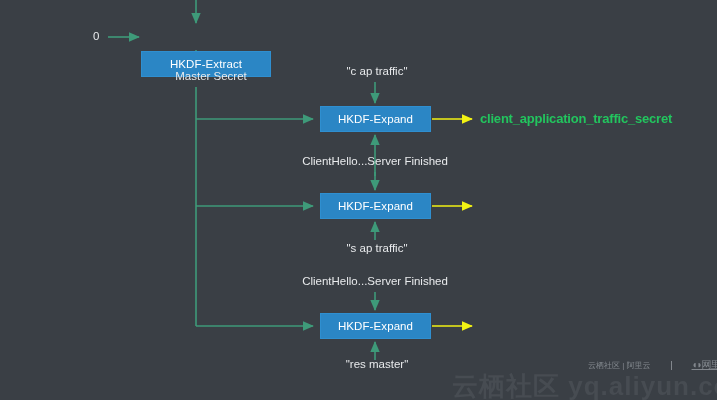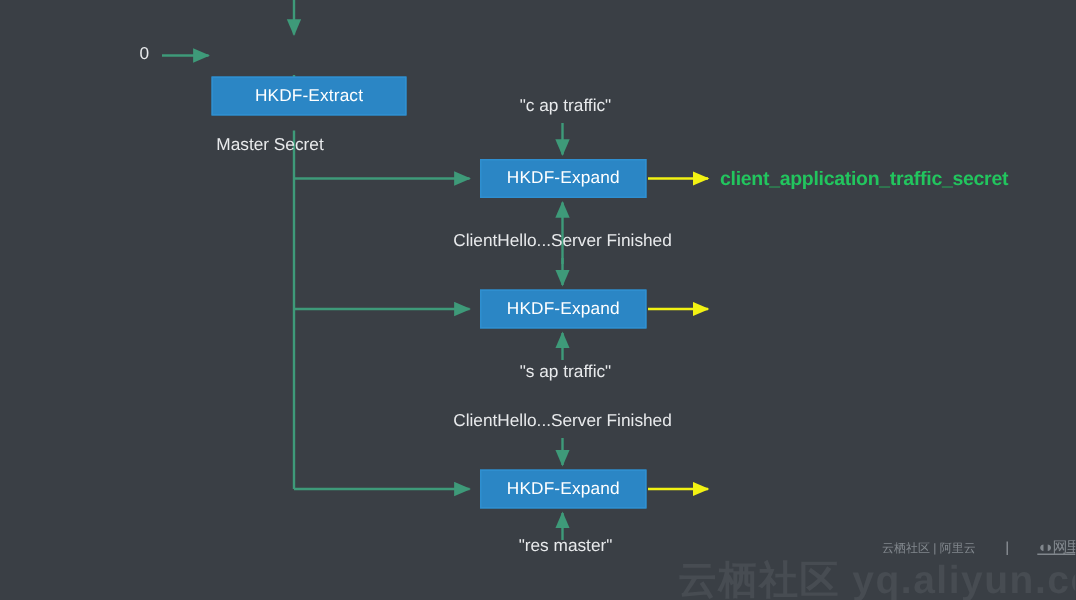--- a/index.html
+++ b/index.html
@@ -152,21 +152,21 @@
   <div class="node" style="left:320px; top:193px; width:111px; height:26px;">
     <span>HKDF-Expand</span>
   </div>
 
   <div class="node" style="left:320px; top:313px; width:111px; height:26px;">
     <span>HKDF-Expand</span>
   </div>
 
   <div class="lbl" style="left:93px; top:30px;">0</div>
 
-  <div class="lbl c" style="left:180px; top:70px;margin-top:21px;">Master Secret</div>
+  <div class="lbl c" style="left:211px; top:70px;">Master Secret</div>
 
   <div class="lbl c" style="left:377px; top:65px;">"c ap traffic"</div>
 
   <div class="lbl c" style="left:375px; top:155px;">ClientHello...Server Finished</div>
 
   <div class="lbl c" style="left:377px; top:242px;">"s ap traffic"</div>
 
   <div class="lbl c" style="left:375px; top:275px;">ClientHello...Server Finished</div>
 
   <div class="lbl c" style="left:377px; top:358px;">"res master"</div>

